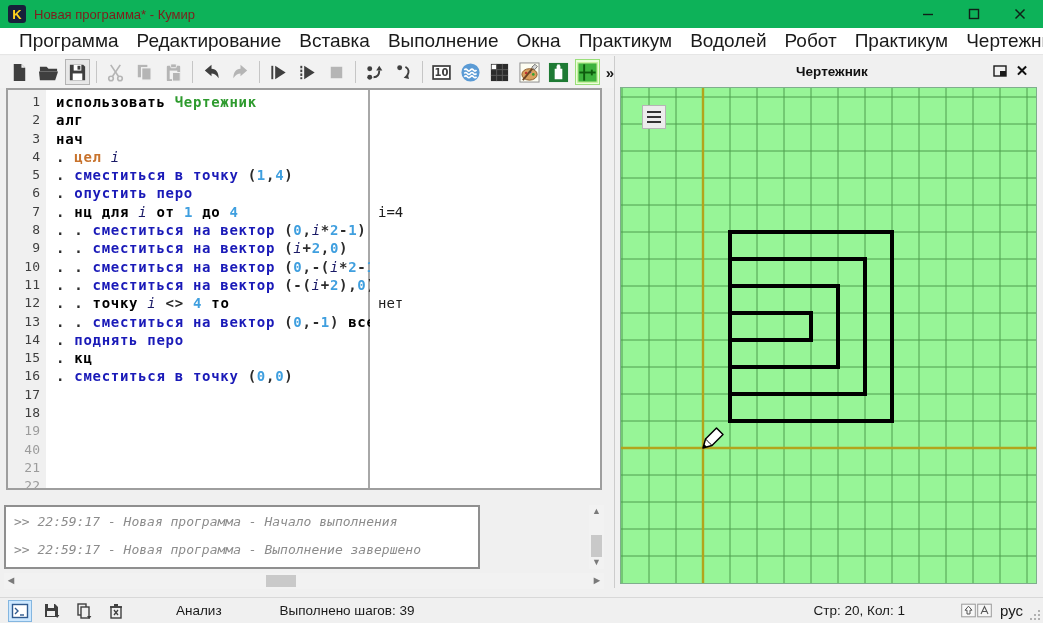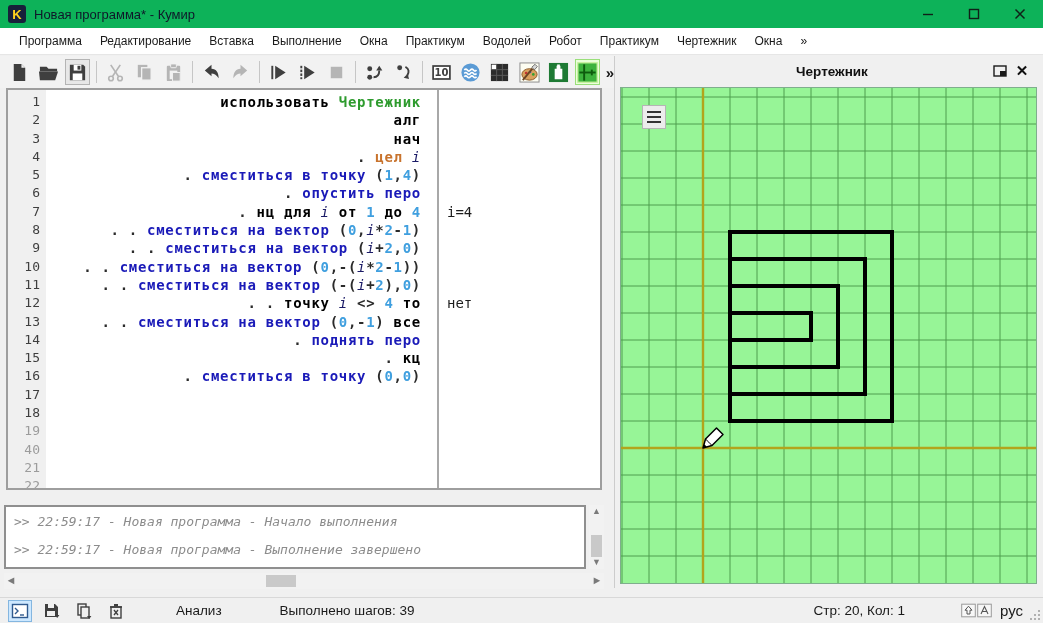--- a/index.html
+++ b/index.html
@@ -2,60 +2,60 @@
 <html><head>
 <meta charset="utf-8">
 <style>
   * { margin:0; padding:0; box-sizing:border-box; }
   html,body { width:1043px; height:623px; font-family:"Liberation Sans", sans-serif; background:#f0f0f0; overflow:hidden; }
   .app { position:relative; width:1043px; height:623px; background:#f0f0f0; }
 
   
   .titlebar { position:absolute; left:0; top:0; width:1043px; height:28px; background:#0db259; display:flex; align-items:center; }
   .app-logo { width:18px; height:18px; margin:0 8px 0 8px; background:#17203a; border-radius:3px; color:#ffd21e; font-weight:bold; font-size:13px; display:flex; align-items:center; justify-content:center; }
-  .title-text { color:#0f172a; font-size:13px; }
+  .title-text { color:#7f1d1d; font-size:13px; }
   .win-controls { margin-left:auto; display:flex; height:100%; }
   .win-btn { width:46px; height:100%; display:flex; align-items:center; justify-content:center; color:#102018; }
   .win-btn svg { display:block; }
 
   
   .menubar { position:absolute; left:0; top:28px; width:1043px; height:27px; background:#ffffff; display:flex; align-items:center; padding-left:10px; border-bottom:1px solid #e6e6e6; }
-  .menu-item { font-size:12px; color:#1a1a1a; padding:4px 9px; white-space:nowrap; }
+  .menu-item { font-size:19px; color:#1a1a1a; padding:4px 9px; white-space:nowrap; }
 
   
   .toolbar { position:absolute; left:0; top:56px; width:614px; height:32px; background:#f2f2f2; display:flex; align-items:center; padding-left:5px; }
   .tbtn { width:26px; height:26px; margin:0 2px; display:flex; align-items:center; justify-content:center; color:#3f3f3f; border:1px solid transparent; }
   .tbtn.disabled { color:#b5b5b5; }
   .tbtn.boxed { background:#e7e7e7; border:1px solid #b4b4b4; }
   .tbtn.active { border:1px solid #9adf7a; background:#eaffda; }
   .tbtn svg { width:21px; height:21px; display:block; }
   .tsep { width:1px; height:22px; background:#c6c6c6; margin:0 4px; }
   .toverflow { font-size:15px; font-weight:bold; color:#1a1a1a; margin-left:4px; }
 
   
   .editor-panel { position:absolute; left:6px; top:88px; width:596px; height:402px; background:#ffffff; border:2px solid #9e9e9e; display:flex; overflow:hidden; }
   .gutter { width:38px; background:#f0f0f0; padding:3px 6px 0 0; text-align:right; font-family:"DejaVu Sans Mono", monospace; font-size:13px; color:#3f3f3f; flex:none; }
   .gutter .ln { height:18.3px; line-height:18.3px; }
   .gutter .ln.dim { color:#9c9c9c; }
-  .code-area { position:relative; flex:none; width:391px; padding:3px 16px 0 10px;text-align:right; }
+  .code-area { position:relative; flex:none; width:322px; padding:3px 16px 0 10px; }
   .code-row { height:18.3px; line-height:18.3px; white-space:pre; font-family:"DejaVu Sans Mono", monospace; font-size:14px; font-weight:bold; letter-spacing:0.7px; }
   .tok-p { color:#2b2b2b; }
   .tok-k { color:#000000; }
   .tok-a { color:#2e9b2e; }
   .tok-t { color:#c8732d; }
   .tok-c { color:#1a1ab8; }
   .tok-n { color:#3f9fdf; }
   .tok-v { color:#1a1a66; font-style:italic; font-weight:normal; }
   .editor-divider { width:2px; background:#a8a8a8; flex:none; }
   .margin-col { position:relative; flex:1; background:#ffffff; }
   .annot { position:absolute; left:8px; height:18.3px; line-height:18.3px; font-family:"DejaVu Sans Mono", monospace; font-size:14px; color:#1c1c1c; white-space:pre; }
 
   
   .console-wrap { position:absolute; left:4px; top:503px; width:600px; height:88px; }
-  .console-box { position:absolute; left:0; top:2px; width:582px; height:64px; background:#ffffff; border:2px solid #8f8f8f; padding:7px 8px; overflow:hidden; }
+  .console-box { position:absolute; left:0; top:2px; width:476px; height:64px; background:#ffffff; border:2px solid #8f8f8f; padding:7px 8px; overflow:hidden; }
   .console-line { font-family:"DejaVu Sans Mono", monospace; font-size:13px; font-style:italic; color:#8c8c8c; white-space:pre; margin-bottom:13px; }
   .vscroll { position:absolute; left:585px; top:2px; width:15px; height:64px; background:#f2f2f2; }
   .vscroll .arr { position:absolute; left:0; width:15px; height:13px; color:#7a7a7a; font-size:9px; text-align:center; line-height:13px; }
   .vscroll .thumb { position:absolute; left:2px; top:30px; width:11px; height:22px; background:#c9c9c9; }
   .hscroll { position:absolute; left:0; top:70px; width:600px; height:16px; background:#f2f2f2; }
   .hscroll .arr { position:absolute; top:0; width:14px; height:16px; color:#7a7a7a; font-size:11px; text-align:center; line-height:15px; }
   .hscroll .thumb { position:absolute; left:262px; top:2px; width:30px; height:12px; background:#c9c9c9; }
 
   
   .statusbar { position:absolute; left:0; top:597px; width:1043px; height:26px; background:#f0f0f0; border-top:1px solid #d8d8d8; display:flex; align-items:center; font-size:13.5px; color:#1a1a1a; }

